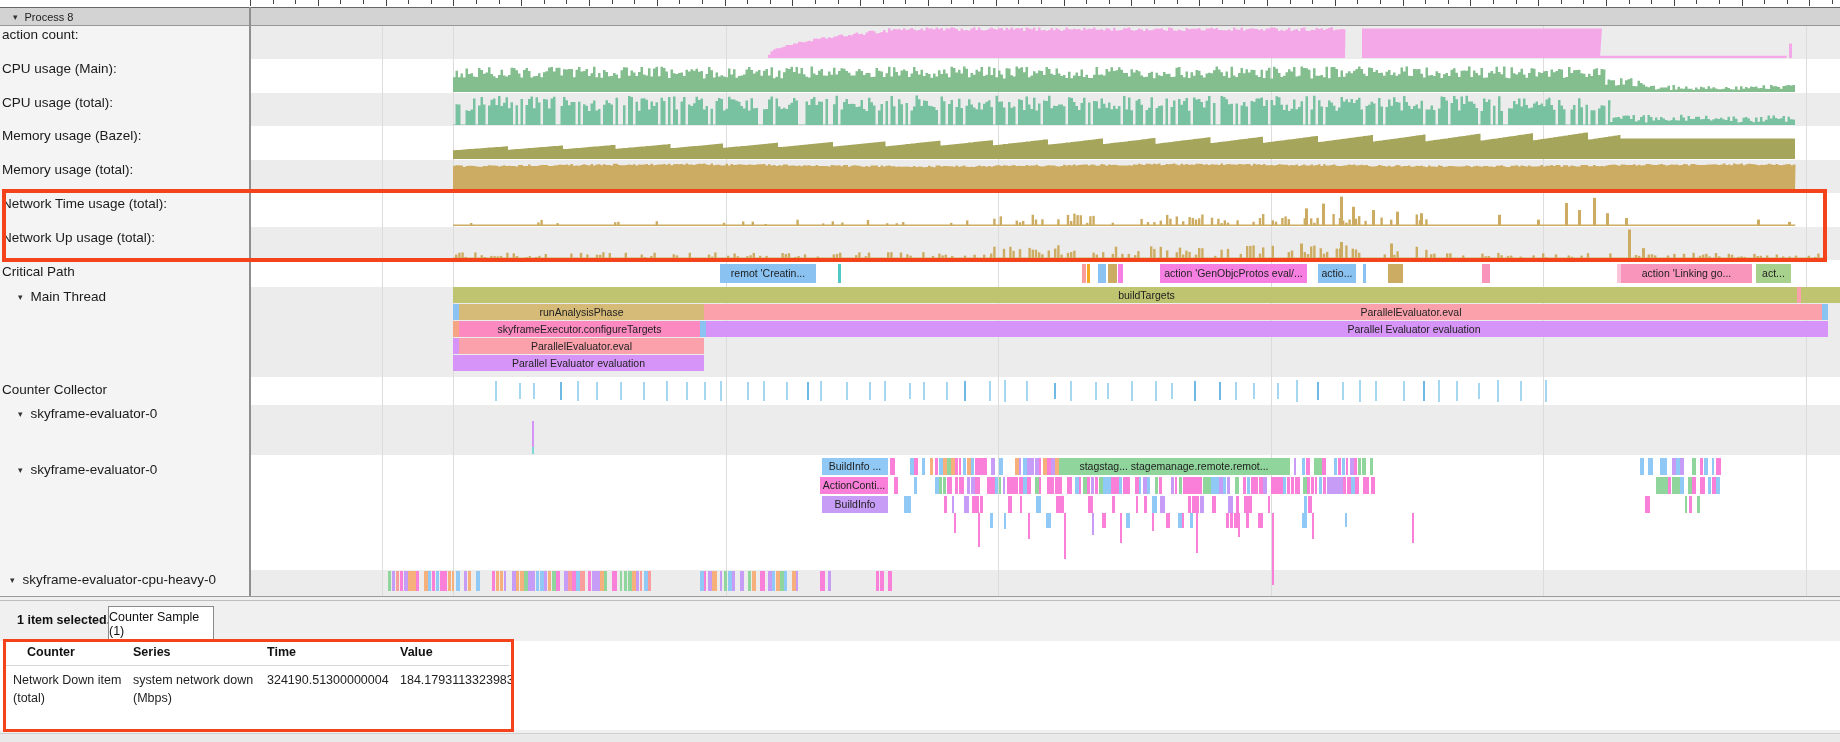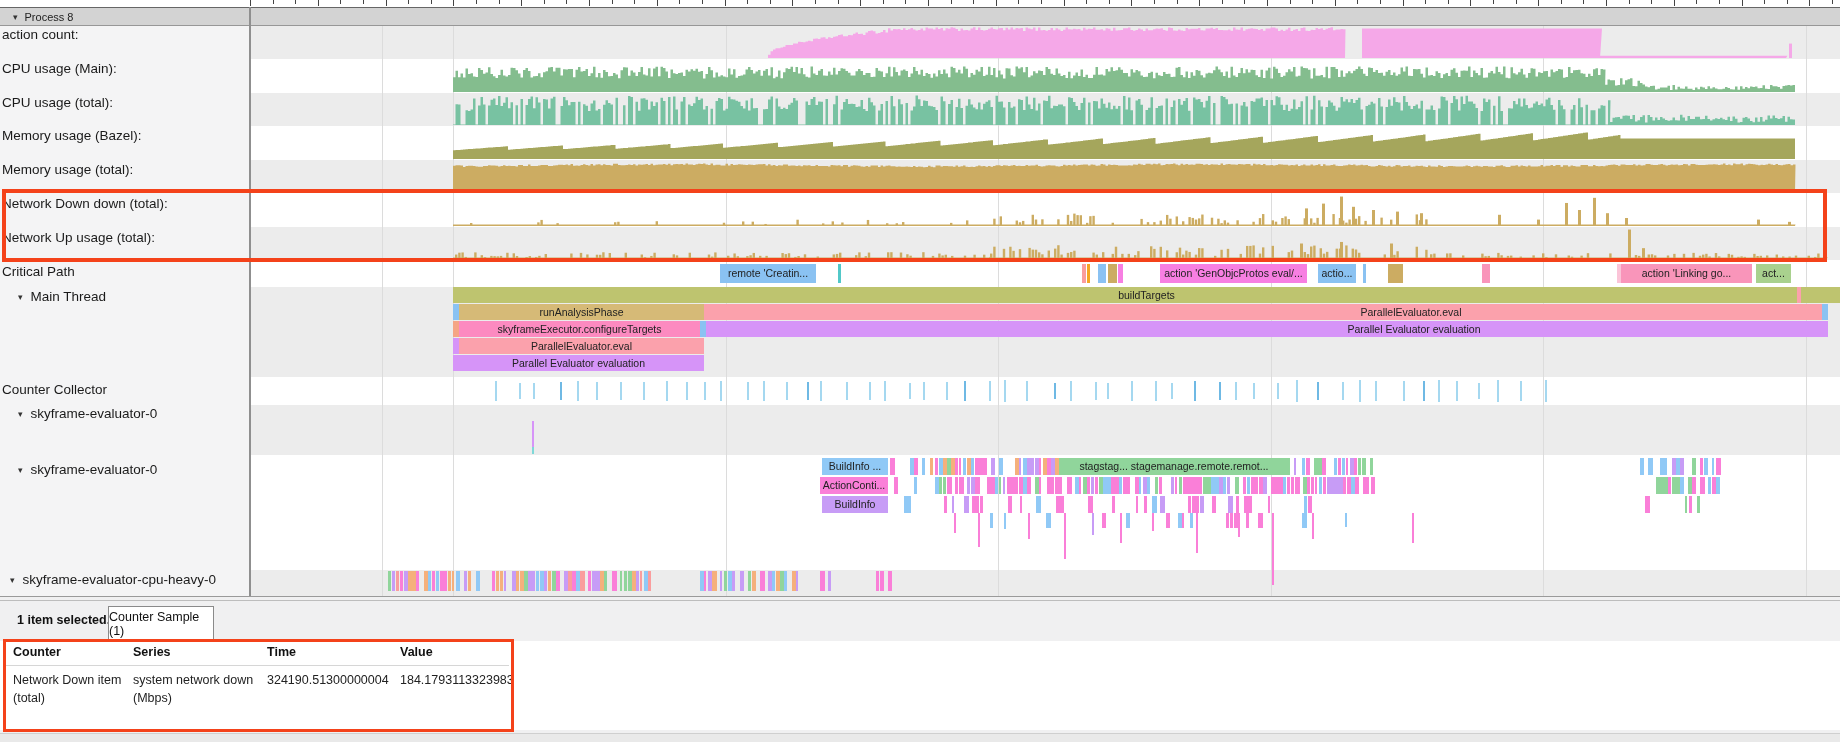--- a/index.html
+++ b/index.html
@@ -488,21 +488,21 @@
       <div class="abs side-label" style="left: 2px; top: 95px;">
         <span>CPU usage (total):</span>
       </div>
       <div class="abs side-label" style="left: 2px; top: 128px;">
         <span>Memory usage (Bazel):</span>
       </div>
       <div class="abs side-label" style="left: 2px; top: 162px;">
         <span>Memory usage (total):</span>
       </div>
       <div class="abs side-label" style="left: 2px; top: 196px;">
-        <span>Network Down down (total):</span>
+        <span>Network Time usage (total):</span>
       </div>
       <div class="abs side-label" style="left: 2px; top: 230px;">
         <span>Network Up usage (total):</span>
       </div>
       <div class="abs side-label" style="left: 2px; top: 264px;">
         <span>Critical Path</span>
       </div>
       <div class="abs side-label" style="left: 18px; top: 289px;">
         <span class="tri">▾</span>
         <span>Main Thread</span>
@@ -518,21 +518,21 @@
         <span class="tri">▾</span>
         <span>skyframe-evaluator-0</span>
       </div>
       <div class="abs side-label" style="left: 10px; top: 572px;">
         <span class="tri">▾</span>
         <span>skyframe-evaluator-cpu-heavy-0</span>
       </div>
     </div>
   <div class="abs divider"></div>
   <div id="slices">
-      <div class="block" style="left: 720px; top: 264px; width: 96px; height: 19px; background: rgb(138, 194, 242); line-height: 19px;">remote 'Creatin...</div>
+      <div class="block" style="left: 720px; top: 264px; width: 96px; height: 19px; background: rgb(138, 194, 242); line-height: 19px;">remot 'Creatin...</div>
       <div class="block" style="left: 838px; top: 264px; width: 3px; height: 19px; background: rgb(82, 200, 200); line-height: 19px;"></div>
       <div class="block" style="left: 1082px; top: 264px; width: 4px; height: 19px; background: rgb(250, 157, 157); line-height: 19px;"></div>
       <div class="block" style="left: 1087px; top: 264px; width: 3px; height: 19px; background: rgb(245, 166, 35); line-height: 19px;"></div>
       <div class="block" style="left: 1098px; top: 264px; width: 8px; height: 19px; background: rgb(138, 194, 242); line-height: 19px;"></div>
       <div class="block" style="left: 1108px; top: 264px; width: 9px; height: 19px; background: rgb(204, 172, 98); line-height: 19px;"></div>
       <div class="block" style="left: 1118px; top: 264px; width: 5px; height: 19px; background: rgb(247, 127, 226); line-height: 19px;"></div>
       <div class="block" style="left: 1160px; top: 264px; width: 147px; height: 19px; background: rgb(247, 127, 226); line-height: 19px;">action 'GenObjcProtos eval/...</div>
       <div class="block" style="left: 1318px; top: 264px; width: 38px; height: 19px; background: rgb(138, 194, 242); line-height: 19px;">actio...</div>
       <div class="block" style="left: 1363px; top: 264px; width: 3px; height: 19px; background: rgb(138, 194, 242); line-height: 19px;"></div>
       <div class="block" style="left: 1388px; top: 264px; width: 15px; height: 19px; background: rgb(204, 172, 98); line-height: 19px;"></div>
@@ -925,21 +925,21 @@
     </div>
 
   <div class="abs redbox" id="netbox" style="left: 2px; top: 189px; width: 1825px; height: 73px;"></div>
 
   <div class="abs panel">
     <div class="strip2"></div>
     <div class="status">1 item selected.</div>
     <div class="tab">Counter Sample (1)</div>
     <div class="content">
       <div id="table">
-          <div class="th" style="left: 13px; top: 4px;">Counter</div>
+          <div class="th" style="left: 27px; top: 4px;">Counter</div>
           <div class="th" style="left: 133px; top: 4px;">Series</div>
           <div class="th" style="left: 267px; top: 4px;">Time</div>
           <div class="th" style="left: 400px; top: 4px;">Value</div>
           <div class="thead-line" style="left: 4px; top: 24px; width: 505px;"></div>
           <div class="td" style="left: 13px; top: 30px; width: 110px;">Network Down item (total)</div>
           <div class="td" style="left: 133px; top: 30px; width: 124px;">system network down (Mbps)</div>
           <div class="td" style="left: 267px; top: 30px; width: 124px;">324190.51300000004</div>
           <div class="td" style="left: 400px; top: 30px; width: 110px;">184.1793113323983</div>
         </div>
     </div>

